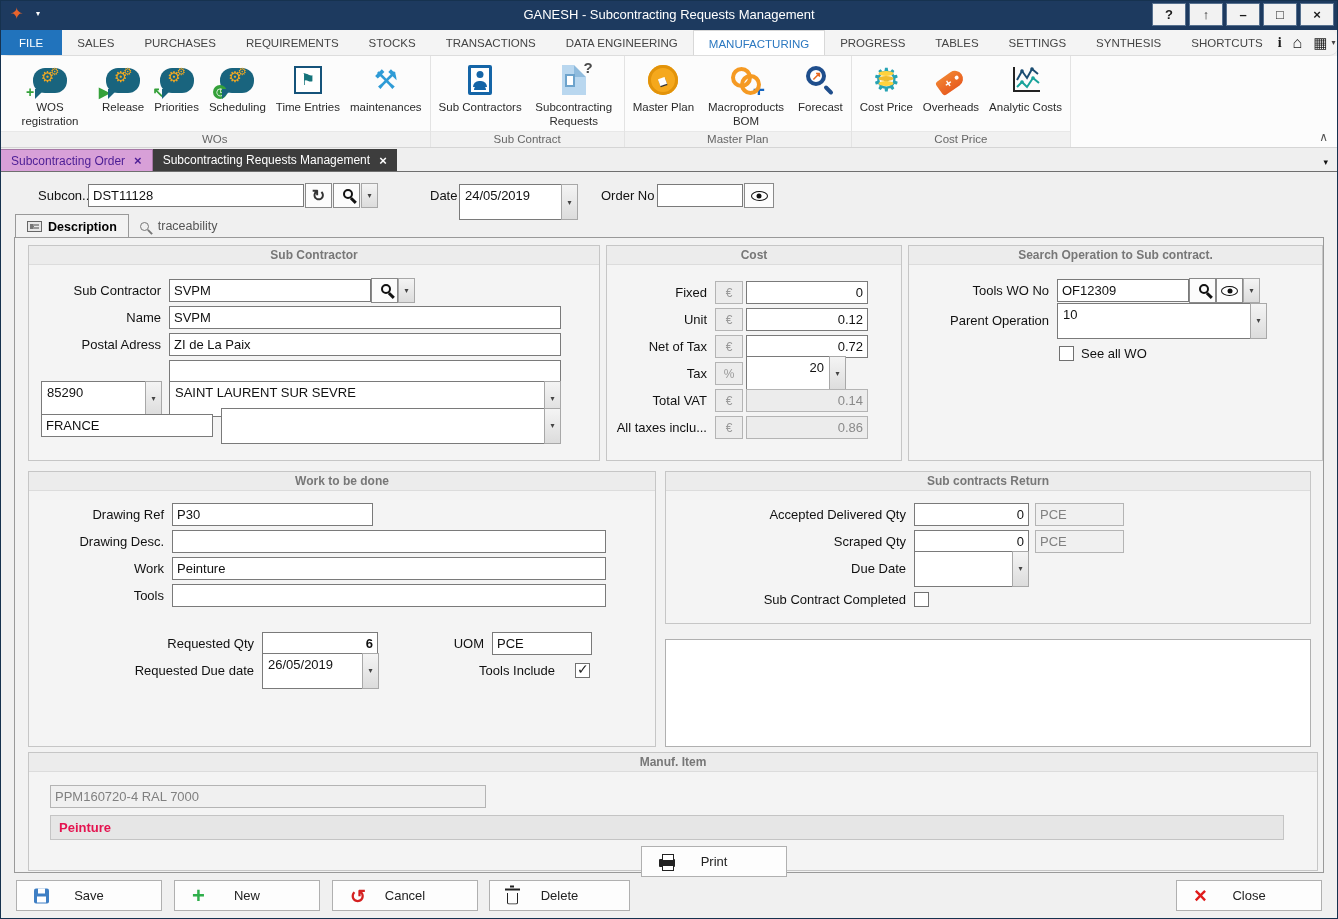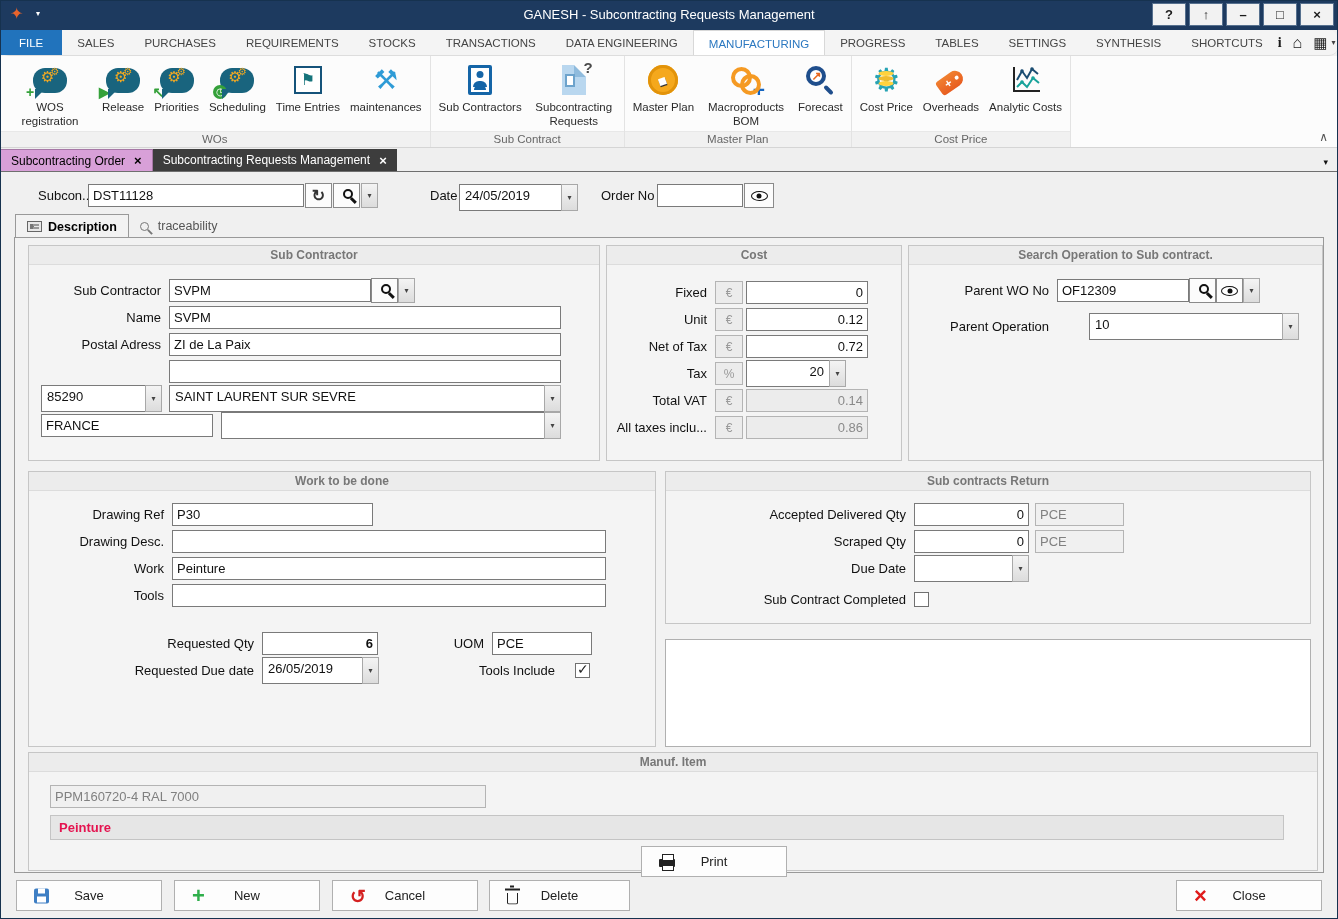--- a/index.html
+++ b/index.html
@@ -71,37 +71,37 @@
   .costprice { position:relative; width:34px; height:36px; display:flex; align-items:center; justify-content:center; }
   .costprice .gear { color:#27a3b4; font-size:32px; line-height:1; }
   .costprice .coins { position:absolute; top:9px; left:50%; transform:translateX(-50%); width:15px; height:5px; background:#ffd23e; border-radius:50%; box-shadow:0 5px 0 #f0bc2e, 0 10px 0 #ffd23e; }
   .tag-ico { width:27px; height:16px; background:linear-gradient(#f08030,#e85d20); border-radius:3px 8px 8px 3px; transform:rotate(-35deg); position:relative; display:flex; align-items:center; justify-content:center; margin-top:4px; }
   .tag-ico .tp { color:#fff; font-weight:bold; font-size:12px; line-height:1; margin-right:5px; }
   .tag-ico::after { content:""; position:absolute; right:4px; width:4px; height:4px; background:#fff; border-radius:50%; }
 
   
   .tabstrip { position:absolute; top:148px; left:0; right:0; height:24px; background:#efefef; border-bottom:1px solid #6f6f6f; display:flex; align-items:flex-end; }
   .dtab { height:22px; display:flex; align-items:center; padding:0 10px; font-size:12px; gap:9px; white-space:nowrap; }
-  .dtab.pink { background:#d8a0d8; border:1px solid #a678a6; border-bottom:none; color:#000000; }
+  .dtab.pink { background:#d8a0d8; border:1px solid #a678a6; border-bottom:none; color:#4c1d95; }
   .dtab.dark { background:#3d3d3d; color:#fff; }
   .dtab .x { font-weight:bold; font-size:13px; line-height:1; }
   .tabstrip-dd { margin-left:auto; padding:0 10px 4px 0; color:#111; font-size:9px; }
 
   
   .main { position:absolute; top:173px; left:0; right:0; bottom:0; background:#f0f0f0; }
   .abs { position:absolute; }
   .lab { font-size:13px; color:#111; white-space:nowrap; }
 
   .tin { height:23px; border:1px solid #7a7a7a; background:#fff; font-size:13px; padding:0 4px; font-family:inherit; color:#111; }
   .tin.right { text-align:right; }
   .tin.bold { font-weight:bold; }
   .tin.ro { background:#ececec; border-color:#b4b4b4; color:#8a8a8a; }
   .tin.ro2 { background:#f0f0f0; border-color:#b4b4b4; color:#808080; }
 
-  .combo { display:flex; height:27px;justify-content:center; }
+  .combo { display:flex; height:36px;justify-content:center; }
   .combo .cval { border:1px solid #7a7a7a; border-right:none; background:#fff; padding:0 5px; line-height:21px; font-size:13px; flex:1; overflow:hidden; white-space:nowrap; color:#111; }
   .combo .cval.right { text-align:right; }
   .combo .cbtn { width:17px; background:linear-gradient(#f4f4f4,#dcdcdc); border:1px solid #a8a8a8; color:#444; font-size:8px; display:flex; align-items:center; justify-content:center; }
 
   .sqbtn { width:27px; height:25px; border:1px solid #8a8a8a; background:#fcfcfc; display:flex; align-items:center; justify-content:center; }
   .ddsmall { width:17px; height:25px; border:1px solid #a8a8a8; background:linear-gradient(#f4f4f4,#dcdcdc); display:flex; align-items:center; justify-content:center; font-size:8px; color:#444; }
   .refresh-g { font-size:16px; font-weight:bold; color:#333; line-height:1; }
 
   .magico { width:10px; height:10px; border:2px solid #111; border-radius:50%; position:relative; margin:-3px -3px 0 0; }
   .magico::after { content:""; position:absolute; width:7px; height:2.5px; background:#111; transform:rotate(45deg); right:-6px; bottom:-4px; }
@@ -475,36 +475,40 @@
           <span class="unitbox">€</span>
           <input class="tin right ro" style="width: 122px;" readonly="" value="0.86">
         </div>
       </div>
     </div>
 
     <div class="panel" style="left:893px; top:7px; width:415px; height:216px;">
       <div class="panel-h">Search Operation to Sub contract.</div>
       <div style="padding-top:14px;">
         <div class="frow">
-          <span class="flabel" style="width:140px;">Parent WO No</span>
+          <span class="flabel" style="width:140px;">Tools WO No</span>
           <input class="tin" style="width: 132px;" value="OF12309">
           <div class="sqbtn">
               <span class="magico"></span>
             </div>
           <div class="sqbtn">
               <span class="eyeico"></span>
             </div>
           <div class="ddsmall">▾</div>
         </div>
-        <div class="frow" style="margin-top:13px;gap:32px;">
+        <div class="frow" style="margin-top:7px;">
           <span class="flabel" style="width:140px;">Parent Operation</span>
           <div class="combo" style="width:210px;">
             <span class="cval">10</span>
             <span class="cbtn">▾</span>
           </div>
+        </div>
+        <div class="frow" style="margin-top:10px; padding-left:150px;">
+          <span class="cb"></span>
+          <span class="lab" style="margin-left:7px;">See all WO</span>
         </div>
       </div>
     </div>
 
     <div class="panel" style="left:13px; top:233px; width:628px; height:276px;">
       <div class="panel-h">Work to be done</div>
       <div style="padding-top:12px;">
         <div class="frow">
           <span class="flabel" style="width:135px;">Drawing Ref</span>
           <input class="tin" style="width: 201px;" value="P30">

